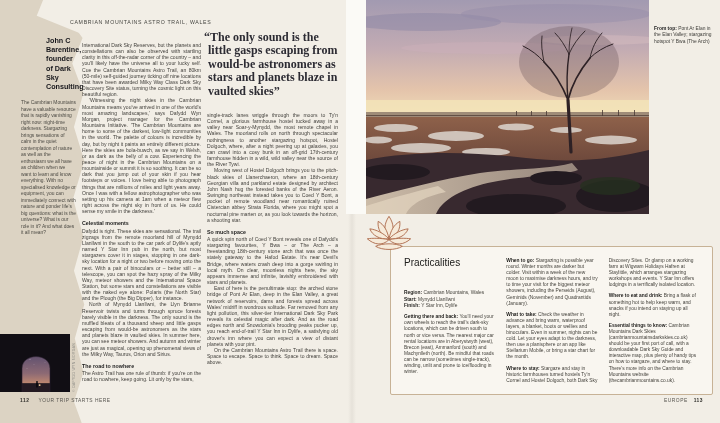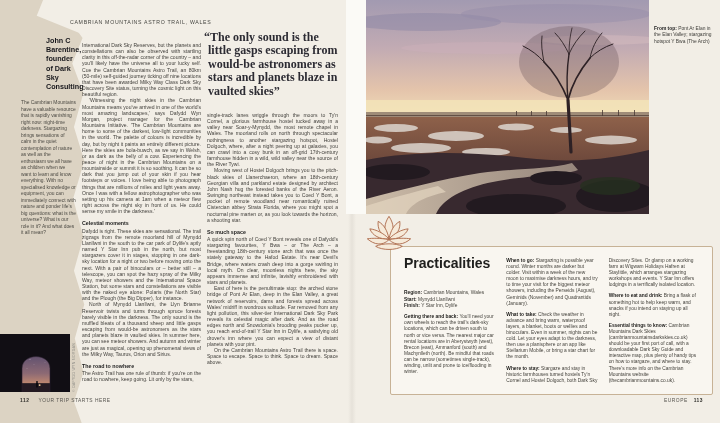--- a/index.html
+++ b/index.html
@@ -36,21 +36,21 @@
 
   .photo-gutter { position:absolute; left:346px; top:0; width:22px; height:214px; background:#fbfaf6; z-index:1; }
   .main-photo { position:absolute; left:366px; top:0; width:283px; height:214px; z-index:2; }
   .main-photo svg { display:block; width:100%; height:100%; }
   .photo-caption { position:absolute; left:654px; top:26px; width:62px; z-index:2; font-size:4.9px; line-height:6.3px; color:#3e3d39; }
   .photo-caption b { color:#222; }
 
   .practical-box { position:absolute; left:390px; top:246px; width:323px; height:149px; z-index:2;
     background:#f9f6f0; border:.8px solid #c7b296; border-radius:2px; padding:11px 12px 8px 13px; }
   .prac-cols { column-count:3; column-gap:11px; column-fill:auto; height:128px; font-size:4.85px; line-height:6.1px; color:#45433d; }
-  .prac-title { font-size:14px; line-height:10px; font-weight:bold; color:#20201e; margin-bottom:22px; }
+  .prac-title { font-size:10px; line-height:10px; font-weight:normal; color:#20201e; margin-bottom:22px; }
   .prac-meta { margin-bottom:.5px; }
   .prac-para { margin-top:5px; }
   .lab { font-weight:bold; color:#23221f; }
   .lotus { position:absolute; left:364px; top:213px; width:50px; height:42px; z-index:3; }
 
   .footer-left { position:absolute; left:20px; top:398px; z-index:2; font-size:4.9px; letter-spacing:.5px; color:#56544f; }
   .footer-right { position:absolute; left:664px; top:398px; z-index:2; font-size:4.9px; letter-spacing:.5px; color:#56544f; }
   .page-num { font-weight:bold; color:#33322e; }
   .footer-left .page-num { margin-right:9px; }
   .footer-right .page-num { margin-left:6px; }

